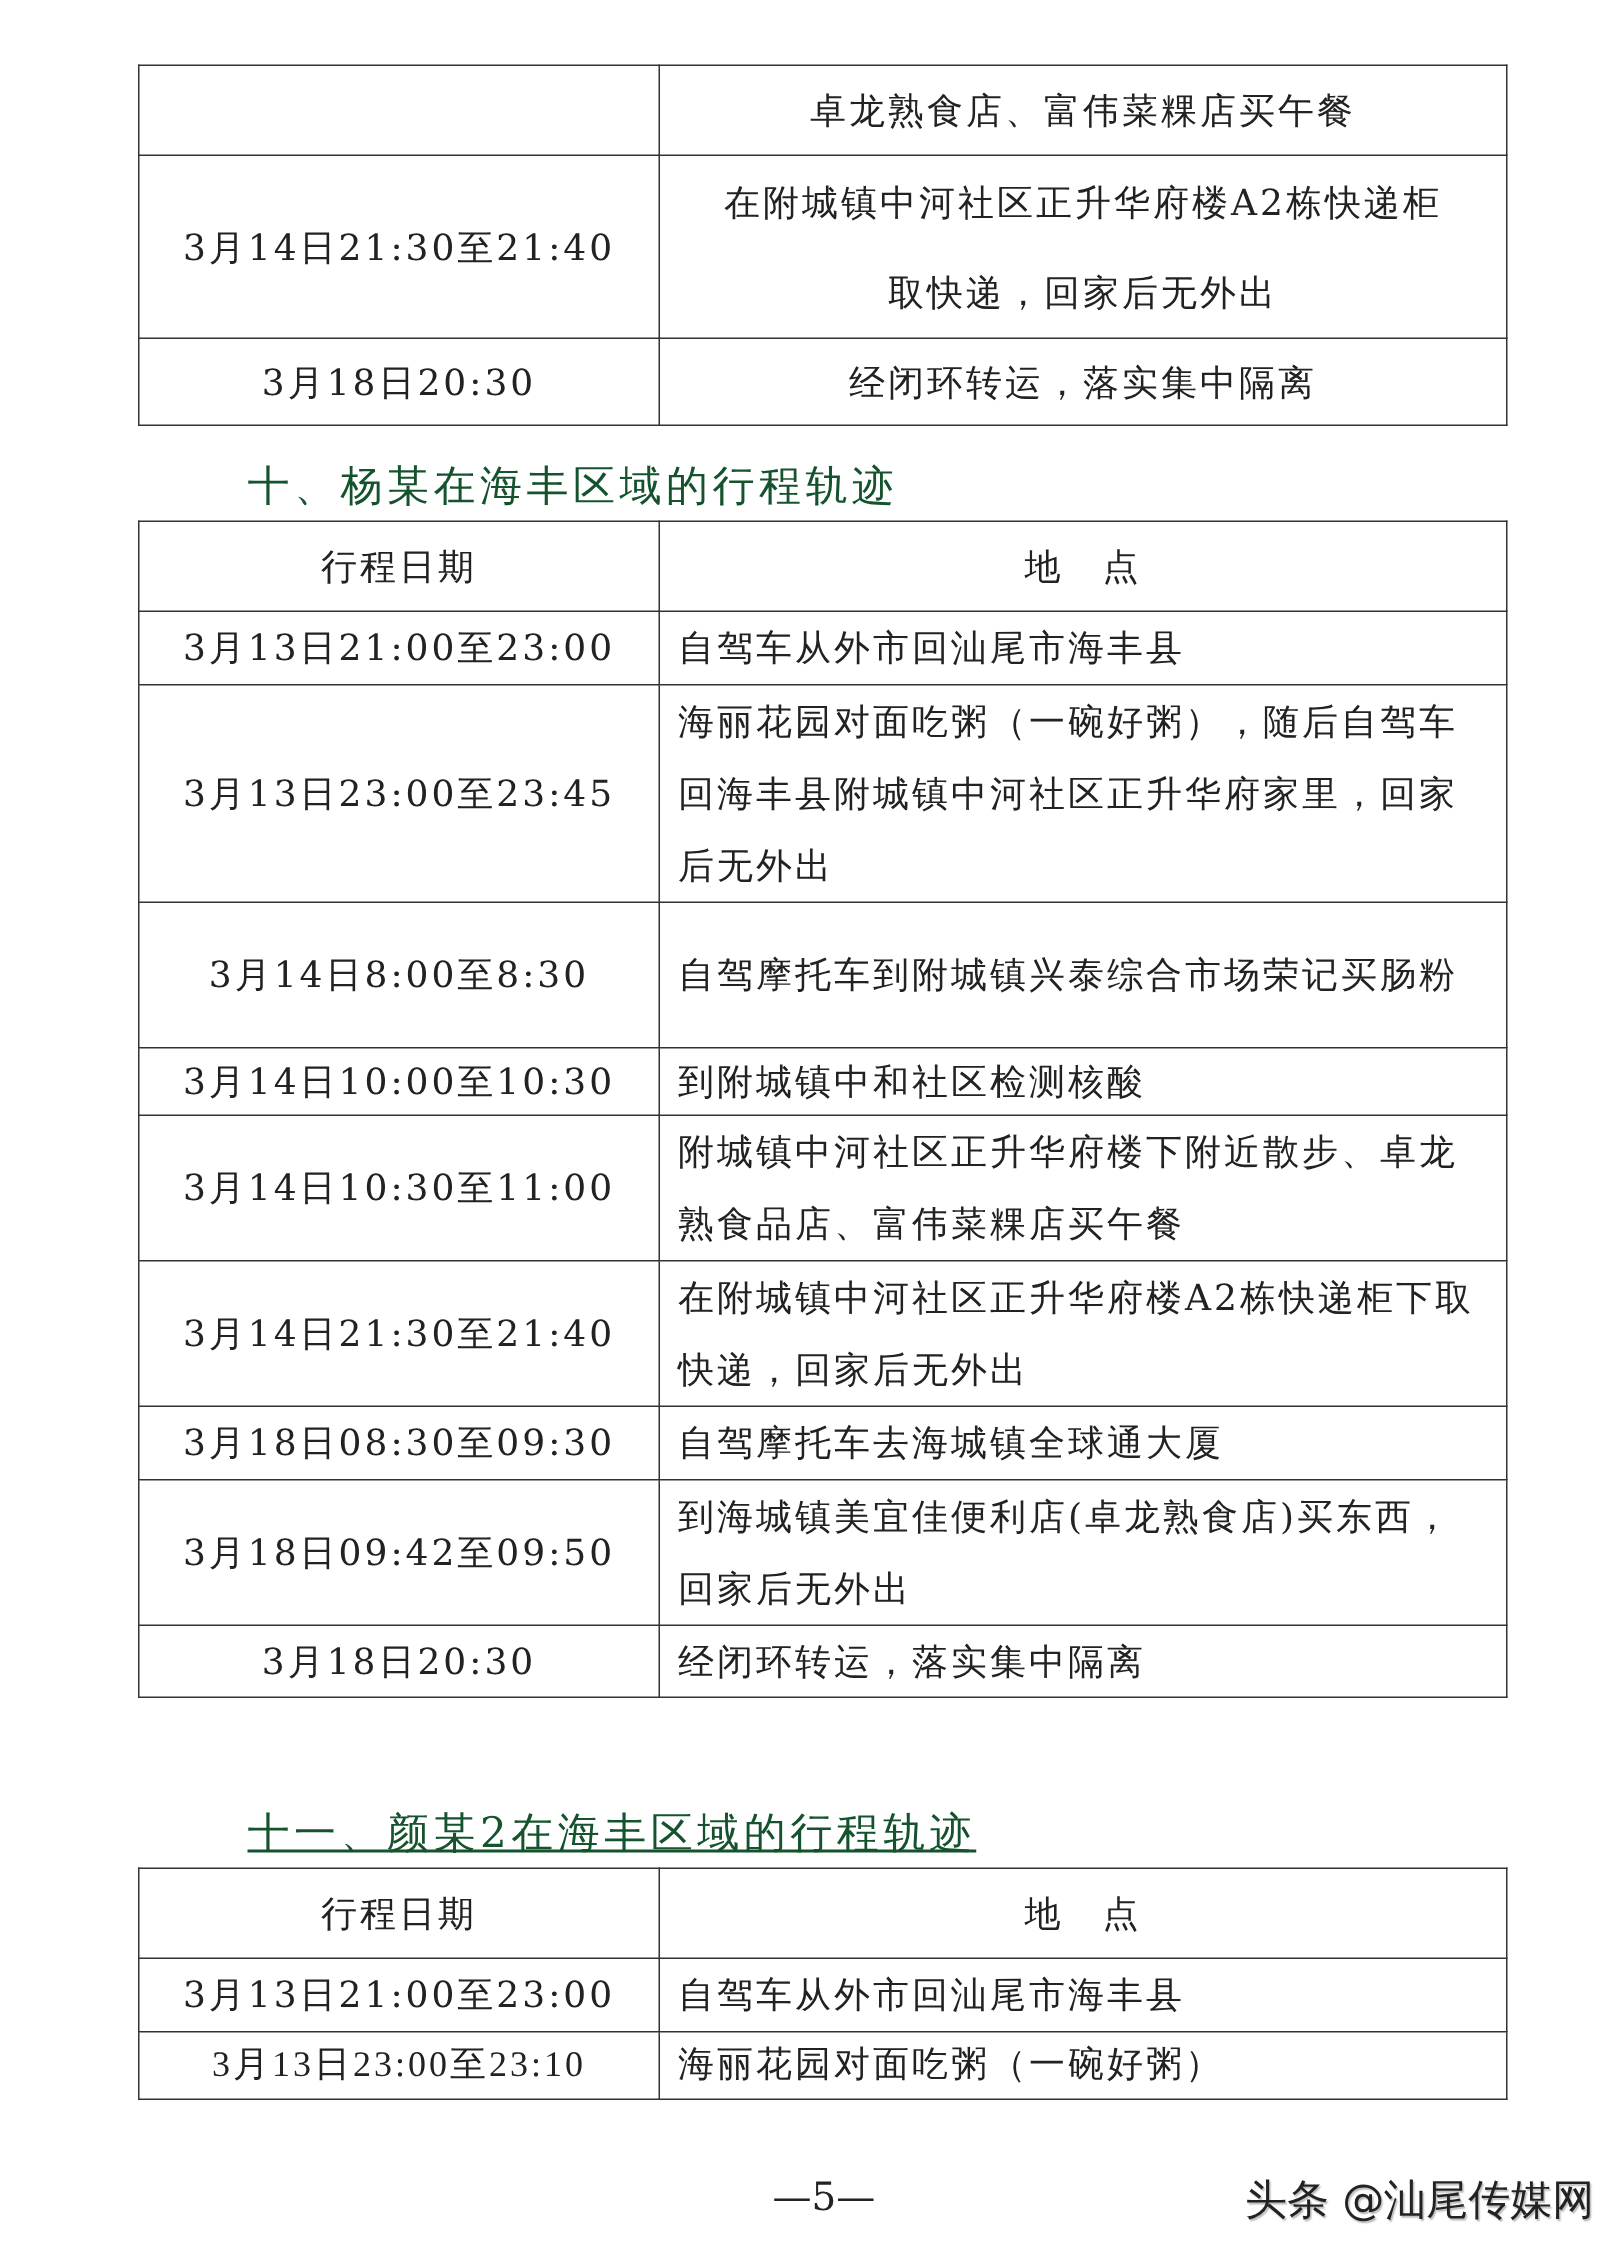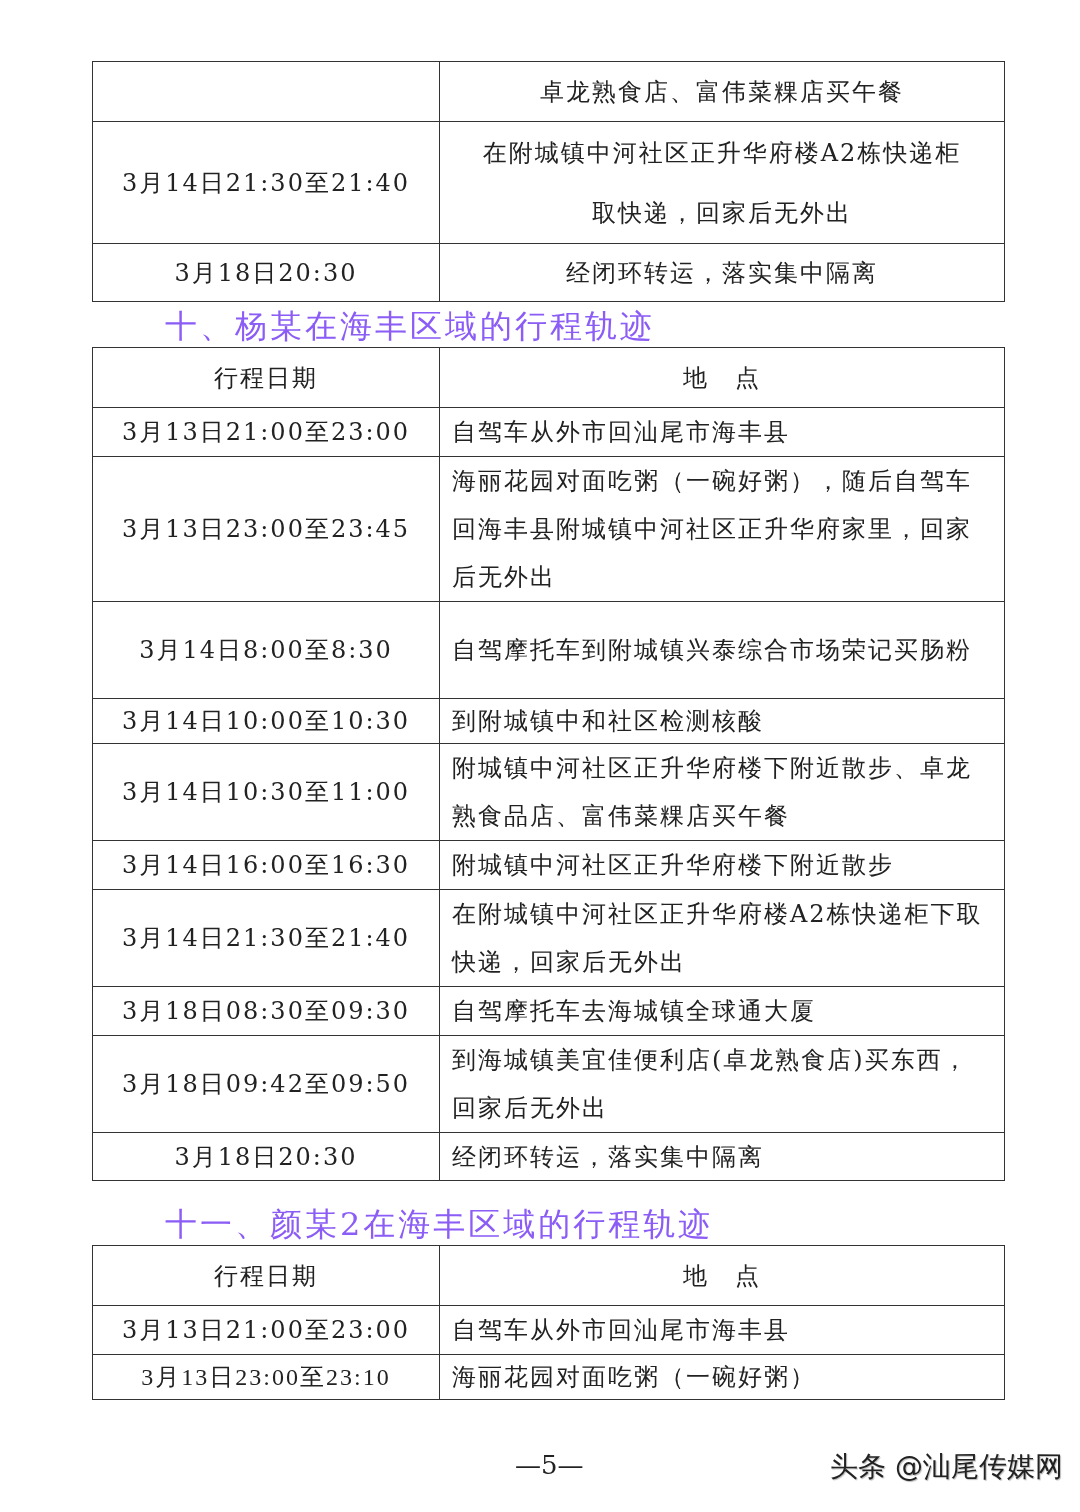--- a/index.html
+++ b/index.html
@@ -11,32 +11,32 @@
     position: absolute; left: 92px; width: 913px; border-collapse: collapse;
     table-layout: fixed; font-size: 24px; letter-spacing: 2px;
   }
   table.trk td {
     border: 1.5px solid #333; padding: 0 12px; vertical-align: middle; line-height: 44px;
   }
   table.trk td.d { width: 346px; text-align: center; padding: 0; white-space: nowrap; }
   table.trk td.c.center { text-align: center; }
   table.trk td.c.left { text-align: left; }
   .heading {
-    position: absolute; left: 165px; font-size: 32px; letter-spacing: 3px; color: #8b5cf6;
+    position: absolute; left: 165px; font-size: 28px; letter-spacing: 3px; color: #14532d;
   }
   .pagenum { position: absolute; left: 515px; top: 1450px; font-size: 26px; }
   .watermark {
     position: absolute; left: 830px; top: 1448px; font-family: "DejaVu Sans", sans-serif;
     font-size: 28px; color: #222; text-shadow: 1px 1px 1px #bbb;
   }
 </style>
 </head>
 <body>
 
-<table class="trk" style="top:61px;">
+<table class="trk" style="top:43px;">
   <tbody>
       <tr style="height:60px;">
     <td class="d"></td>
     <td class="c center">卓龙熟食店、富伟菜粿店买午餐</td>
   </tr>
   <tr style="height:122px;">
     <td class="d">3月14日21:30至21:40</td>
     <td class="c center" style="line-height:60px;">
       <div>在附城镇中河社区正升华府楼A2栋快递柜</div>
       <div>取快递，回家后无外出</div>
@@ -70,44 +70,40 @@
     <td class="c left" style="line-height:48px;">自驾摩托车到附城镇兴泰综合市场荣记买肠粉</td>
   </tr>
   <tr style="height:31px;">
     <td class="d">3月14日10:00至10:30</td>
     <td class="c left">到附城镇中和社区检测核酸</td>
   </tr>
   <tr style="height:97px;">
     <td class="d">3月14日10:30至11:00</td>
     <td class="c left" style="line-height:48px;">附城镇中河社区正升华府楼下附近散步、卓龙熟食品店、富伟菜粿店买午餐</td>
   </tr>
-  <tr style="height:49px;">
-    <td class="d">3月14日16:00至16:30</td>
-    <td class="c left">附城镇中河社区正升华府楼下附近散步</td>
-  </tr>
   <tr style="height:97px;">
     <td class="d">3月14日21:30至21:40</td>
     <td class="c left" style="line-height:48px;">在附城镇中河社区正升华府楼A2栋快递柜下取快递，回家后无外出</td>
   </tr>
   <tr style="height:49px;">
     <td class="d">3月18日08:30至09:30</td>
     <td class="c left">自驾摩托车去海城镇全球通大厦</td>
   </tr>
   <tr style="height:97px;">
     <td class="d">3月18日09:42至09:50</td>
     <td class="c left" style="line-height:48px;">到海城镇美宜佳便利店(卓龙熟食店)买东西，回家后无外出</td>
   </tr>
   <tr style="height:48px;">
     <td class="d">3月18日20:30</td>
     <td class="c left">经闭环转运，落实集中隔离</td>
   </tr>
 </tbody>
   </table>
 
-<div class="heading" style="top:1203px;">十一、颜某2在海丰区域的行程轨迹</div>
+<div class="heading" style="top:1203px;text-decoration:underline;">十一、颜某2在海丰区域的行程轨迹</div>
 
 <table class="trk" style="top:1245px;">
   <tbody>
       <tr style="height:60px;">
     <td class="d">行程日期</td>
     <td class="c center">地　点</td>
   </tr>
   <tr style="height:49px;">
     <td class="d">3月13日21:00至23:00</td>
     <td class="c left">自驾车从外市回汕尾市海丰县</td>

